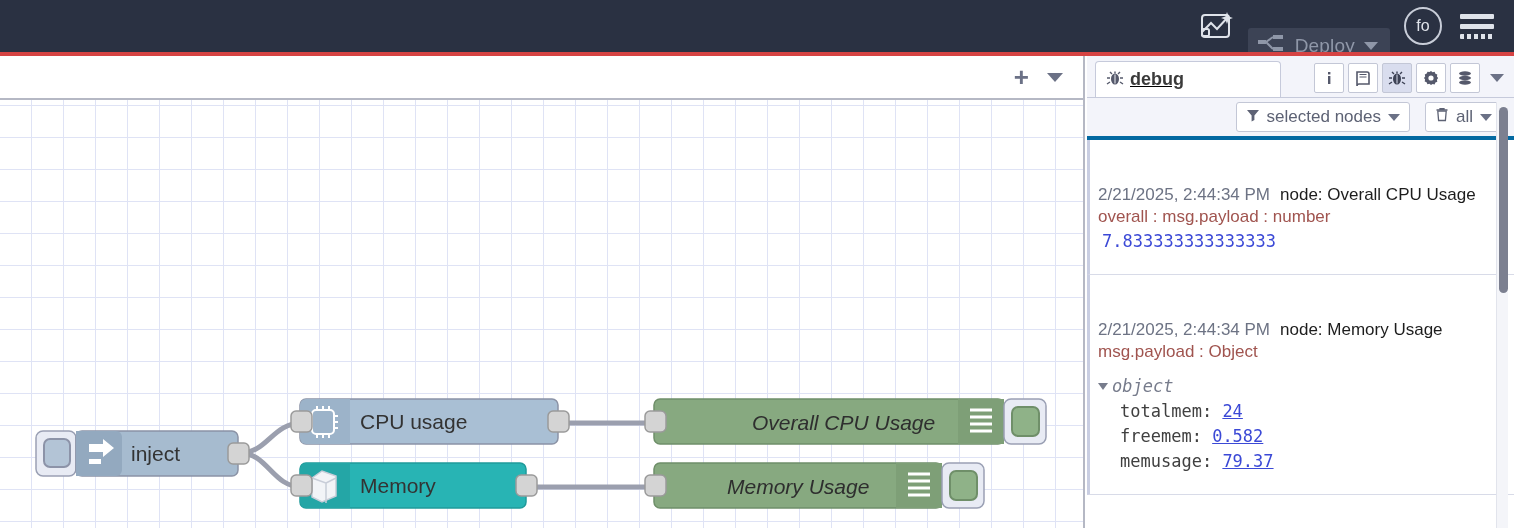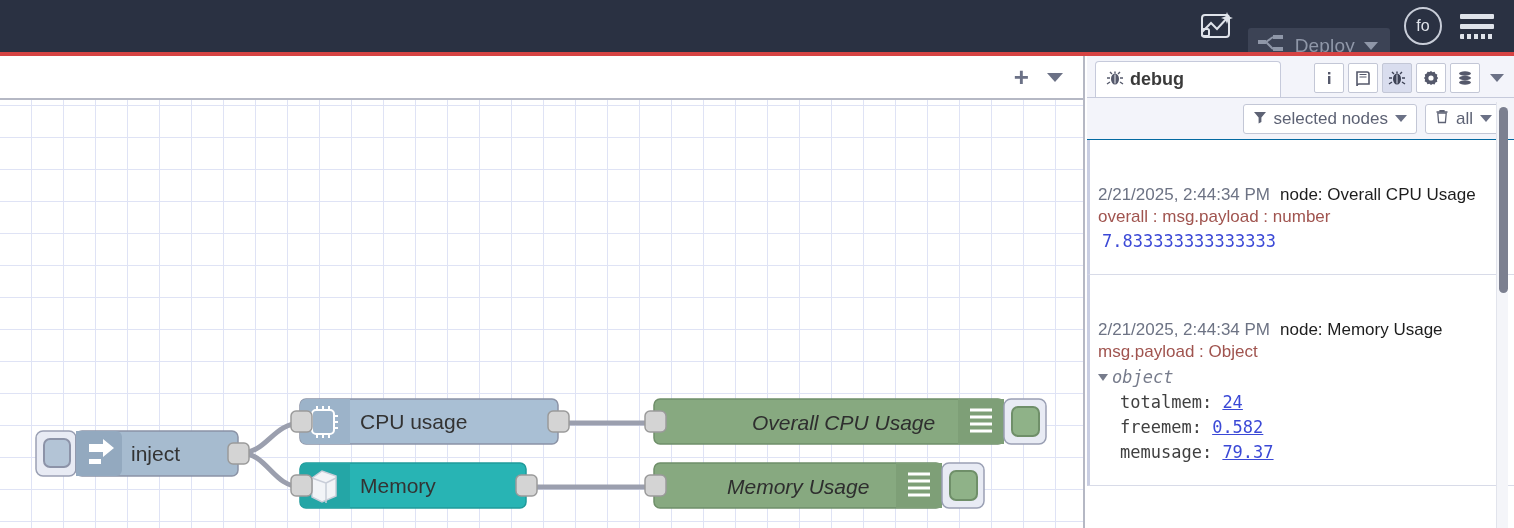--- a/index.html
+++ b/index.html
@@ -86,52 +86,52 @@
     position: absolute; left: 1087px; top: 56px; width: 427px; height: 472px;
     background: #f3f4fa; display: flex; flex-direction: column;
   }
   #sb-tabrow {
     height: 42px; display: flex; align-items: flex-end; padding-left: 8px;
     border-bottom: 1px solid #c6cadb; position: relative;
   }
   #debug-tab {
     height: 36px; background: #fff; border: 1px solid #c6cadb; border-bottom: none;
     border-radius: 4px 4px 0 0; display: flex; align-items: center; gap: 6px;
-    padding: 0 16px 0 10px; min-width: 186px;
+    padding: 0 16px 0 10px; min-width: 186px; text-decoration: underline;
   }
   #debug-tab-label { font-size: 18px; font-weight: bold; color: #3a3a3a; }
   #sb-icons { position: absolute; right: 6px; bottom: 4px; display: flex; align-items: center; gap: 4px; }
   .sb-icon {
     width: 30px; height: 30px; border: 1px solid #c3c7d6; background: #fff;
     display: flex; align-items: center; justify-content: center; border-radius: 2px;
   }
   .sb-icon.active { background: #d9ddee; }
   .sb-caret { width:0;height:0;border-left:7px solid transparent;border-right:7px solid transparent;
     border-top:8px solid #6b7186; margin-left: 6px; margin-right: 4px; }
 
   #sb-filterrow {
     height: 42px; display: flex; align-items: center; justify-content: flex-end;
-    gap: 8px; padding-right: 12px; border-bottom: 1px solid #0369a1;
+    gap: 15px; padding-right: 12px; border-bottom: 4px solid #0369a1;
   }
   .filter-btn {
     height: 30px; background: #fff; border: 1px solid #c3c7d6; border-radius: 3px;
     display: flex; align-items: center; gap: 7px; padding: 0 9px;
     font-size: 17px; color: #5d6274;
   }
   .mini-caret { width:0;height:0;border-left:6px solid transparent;border-right:6px solid transparent;
     border-top:7px solid #6b7186; }
 
   #msg-list { flex: 1; background: #fff; overflow: hidden; }
   .dbg-msg { border-bottom: 1px solid #d8dbe8; border-left: 3px solid #c9cee2; padding: 6px 8px 23px 8px; }
   .dbg-line1 { display: flex; align-items: baseline; gap: 10px; white-space: nowrap; }
   .dbg-time { font-size: 17px; color: #6d7384; }
   .dbg-node { font-size: 17px; color: #1d1d1d; margin-top: 39px; }
   .dbg-topic { font-size: 17px; color: #a0544f; margin-top: 2px; }
   .dbg-value { font-family: "DejaVu Sans Mono", monospace; font-size: 17px; color: #3b49d6; margin-top: 4px; padding-left: 4px; }
-  .dbg-objhead { font-family: "DejaVu Sans Mono", monospace; font-style: italic; font-size: 17px; color: #777c8c; margin-top: 5px; display:flex; align-items:center; gap:4px;}
+  .dbg-objhead { font-family: "DejaVu Sans Mono", monospace; font-style: italic; font-size: 17px; color: #777c8c; margin-top: 14px; display:flex; align-items:center; gap:4px;}
   .obj-caret { width:0;height:0;border-left:5px solid transparent;border-right:5px solid transparent;
     border-top:7px solid #777c8c; }
   .dbg-prop { font-family: "DejaVu Sans Mono", monospace; font-size: 17px; margin-top: 5px; padding-left: 22px; }
   .prop-key { color: #404040; }
   .prop-val { color: #3b49d6; text-decoration: underline; }
 </style>
 </head>
 <body>
 
 <div id="app">

